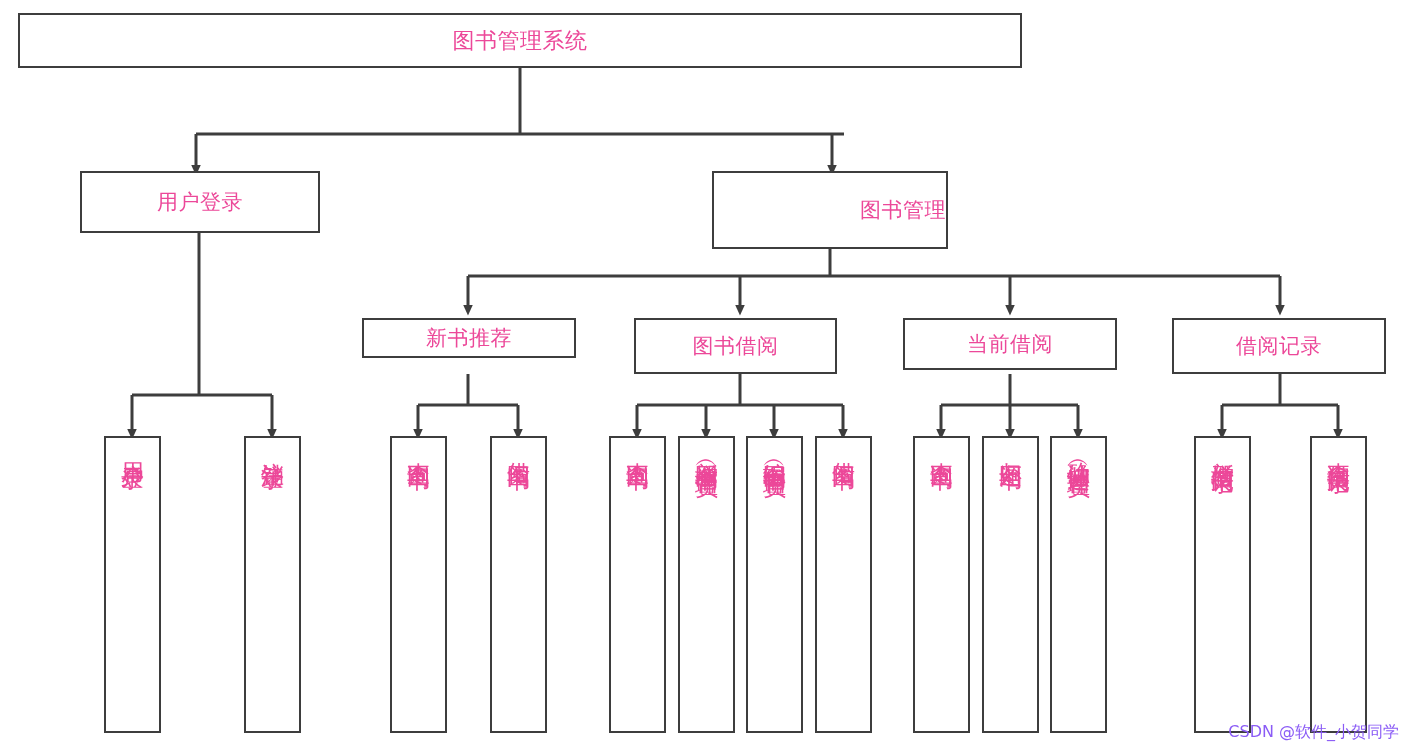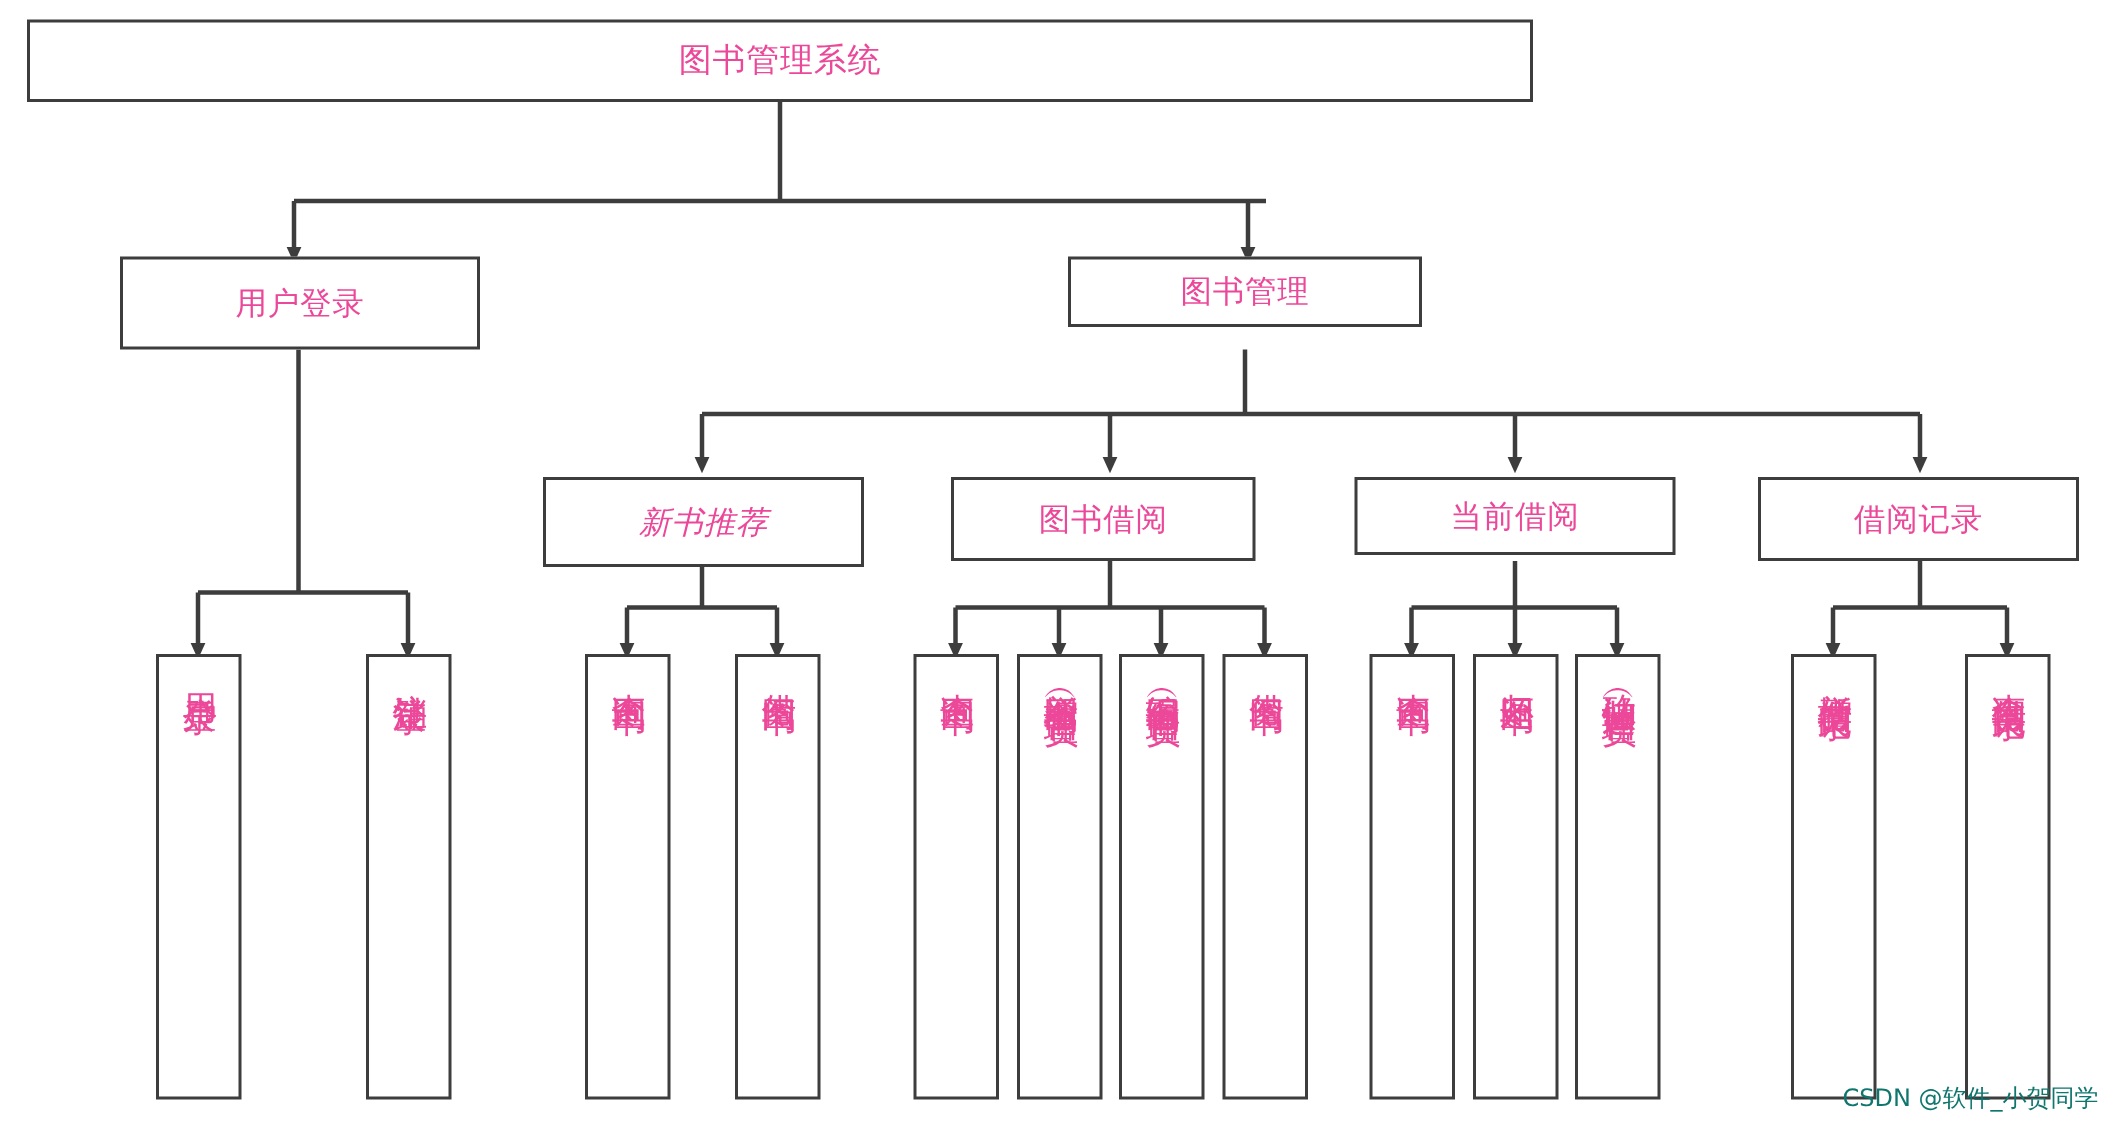--- a/index.html
+++ b/index.html
@@ -61,21 +61,21 @@
     font-size: 23px;
     line-height: 1.08;
     letter-spacing: 2px;
     white-space: nowrap;
   }
   .watermark {
     position: absolute;
     right: 6px;
     bottom: 4px;
     font-size: 16px;
-    color: #0f766e;
+    color: #8b5cf6;
     white-space: nowrap;
     z-index: 3;
     font-family: "DejaVu Sans", "Liberation Sans", sans-serif;
     margin-top: 16px;
   }
 </style>
 </head>
 <body>
 
 <div id="canvas">
@@ -132,25 +132,25 @@
   </svg>
 
   <div class="node h root" style="left:18px; top:13px; width:1004px; height:55px;">
     <span class="node-label">图书管理系统</span>
   </div>
 
   <div class="node h" style="left:80px; top:171px; width:240px; height:62px;">
     <span class="node-label">用户登录</span>
   </div>
 
-  <div class="node h" style="left:712px; top:171px; width:236px; height:47px;">
+  <div class="node h" style="left:712px; top:171px; width:236px; height:78px;justify-content:flex-end;">
     <span class="node-label">图书管理</span>
   </div>
 
-  <div class="node h" style="left:362px; top:318px; width:214px; height:60px;font-style:italic;">
+  <div class="node h" style="left:362px; top:318px; width:214px; height:40px;">
     <span class="node-label">新书推荐</span>
   </div>
 
   <div class="node h" style="left:634px; top:318px; width:203px; height:56px;">
     <span class="node-label">图书借阅</span>
   </div>
 
   <div class="node h" style="left:903px; top:318px; width:214px; height:52px;">
     <span class="node-label">当前借阅</span>
   </div>

